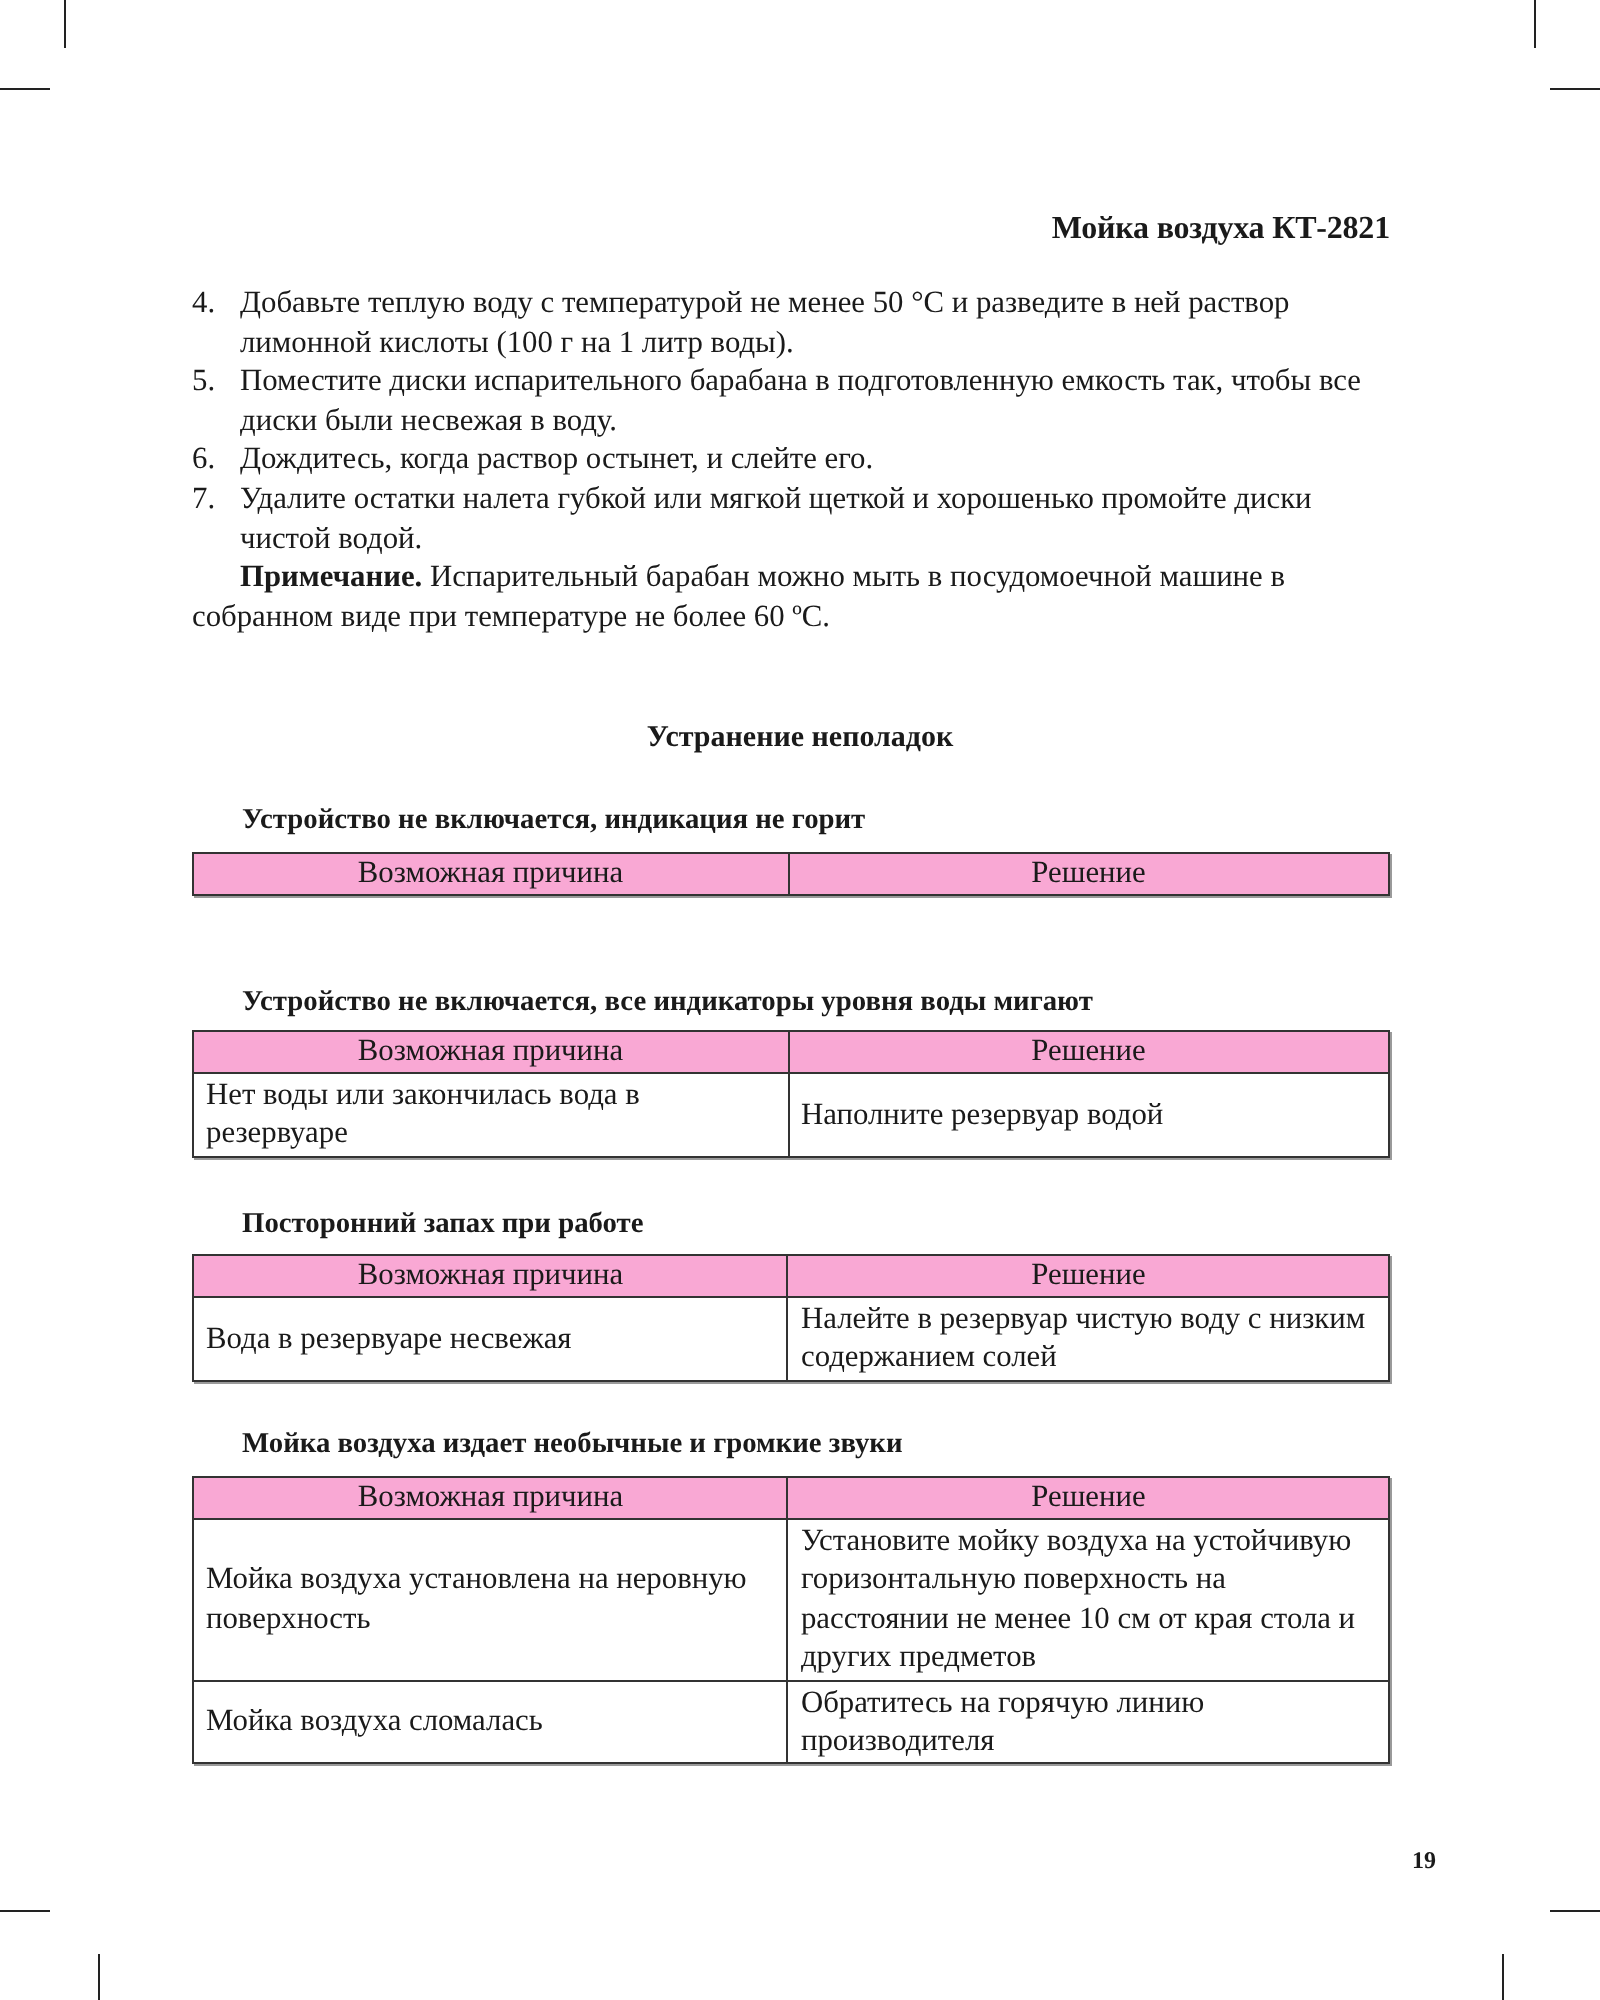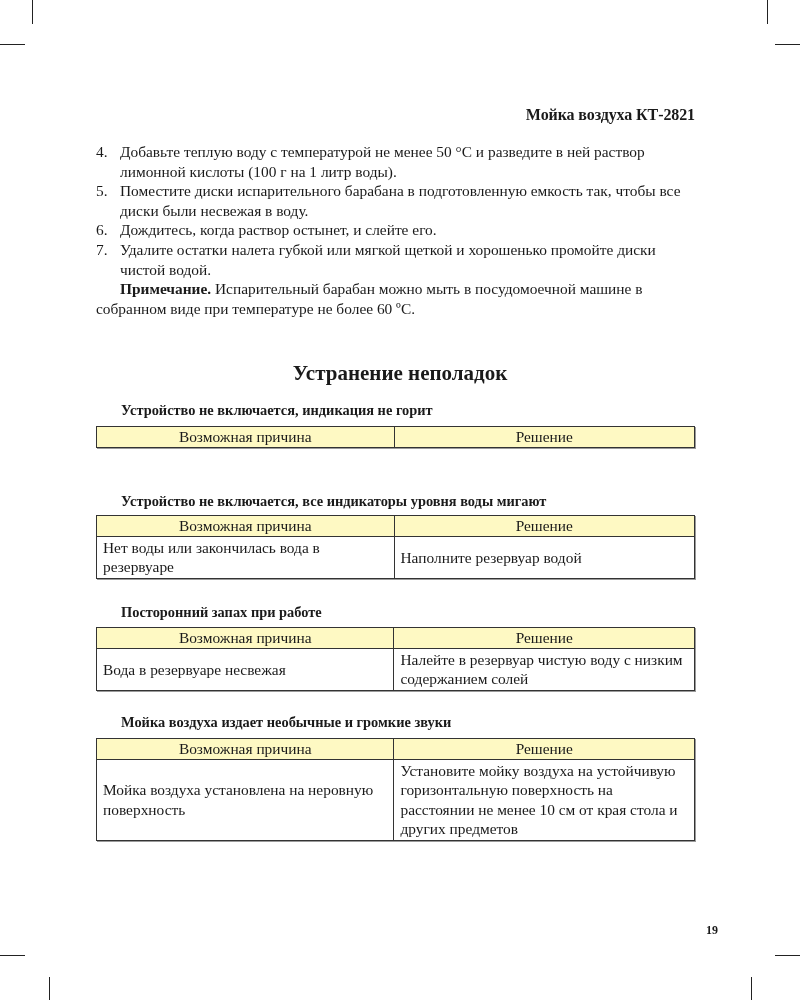--- a/index.html
+++ b/index.html
@@ -26,37 +26,37 @@
       font-size: 15.4px; line-height: 19.6px;
     }
     .steps { margin: 0; padding: 0; list-style: none; }
     .steps li { position: relative; padding-left: 24px; }
     .steps .num { position: absolute; left: 0; top: 0; }
     .note { text-indent: 24px; margin: 0; }
     .note b { font-weight: bold; }
 
     .section-title {
       position: absolute; top: 361px; left: 0; width: 800px; text-align: center;
-      font-size: 21px; font-weight: bold;
+      font-size: 15px; font-weight: bold;
     }
 
     .issue-title {
       position: absolute; left: 121px; font-size: 14.4px; font-weight: bold;
     }
 
     table.trouble {
       position: absolute; left: 96px; width: 599px;
       border-collapse: collapse; font-size: 15.4px; line-height: 19.4px;
       box-shadow: 1px 1px 0 #9a9a9a;
     }
     table.trouble th, table.trouble td {
       border: 1px solid #333; padding: 1px 6px; vertical-align: middle;
     }
     table.trouble th {
-      background: #fef9c3; font-weight: normal; text-align: center;
+      background: #f9a8d4; font-weight: normal; text-align: center;
       height: 20px; padding: 0 6px;
     }
     table.trouble td { text-align: left; }
     table.trouble col.c1 { width: 298px; }
     table.trouble col.c2 { width: 301px; }
   </style>
 </head>
 <body>
 
 <div class="crop v" style="left:32px;top:0;"></div>
@@ -140,16 +140,20 @@
     </colgroup>
   <tbody>
       <tr>
     <th>Возможная причина</th>
     <th>Решение</th>
   </tr>
   <tr>
     <td>Мойка воздуха установлена на неровную поверхность</td>
     <td>Установите мойку воздуха на устойчивую горизонтальную поверхность на расстоянии не менее 10 см от края стола и других предметов</td>
   </tr>
+  <tr>
+    <td>Мойка воздуха сломалась</td>
+    <td>Обратитесь на горячую линию производителя</td>
+  </tr>
 </tbody>
   </table>
 
 <div class="page-number">19</div>
 
 </body></html>

